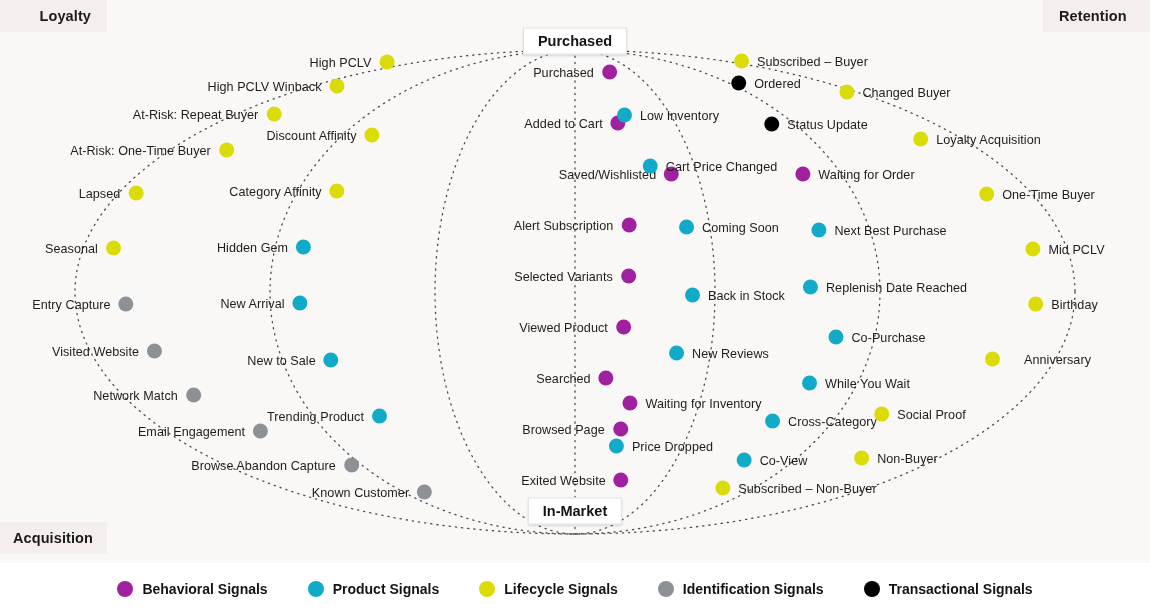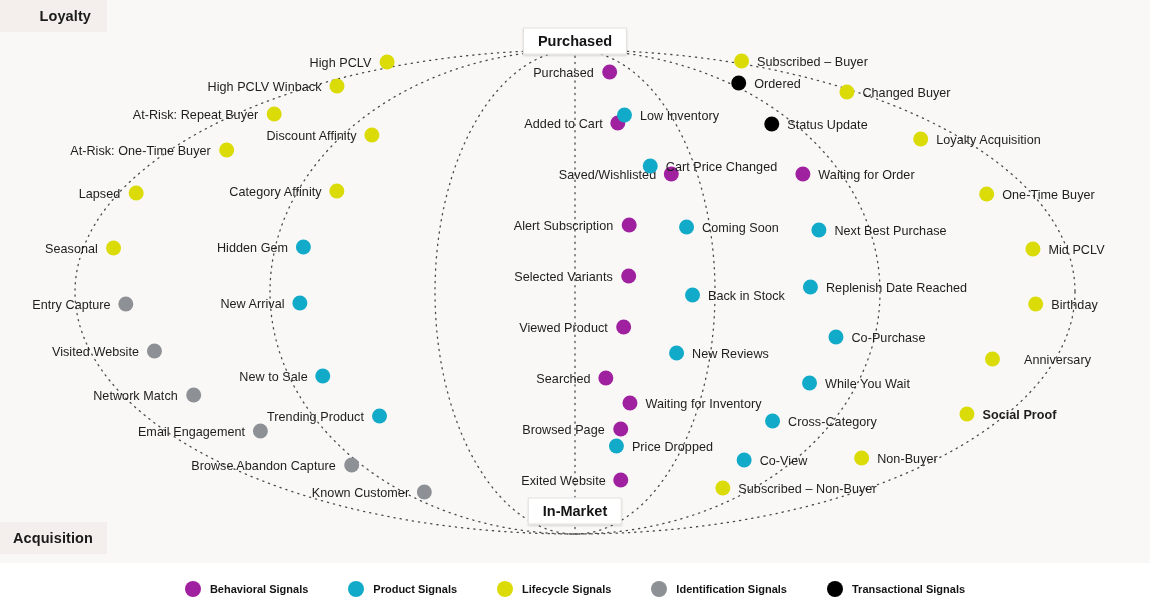--- a/index.html
+++ b/index.html
@@ -103,21 +103,21 @@
     align-items: center;
     gap: 9px;
   }
   .legend-item .dot {
     width: 16px;
     height: 16px;
     border-radius: 50%;
     flex: 0 0 auto;
   }
   .legend-item .ltext {
-    font-size: 11px;
+    font-size: 14px;
     font-weight: bold;
     color: #141414;
   }
 </style>
 </head>
 <body>
 
 <div id="root">
 
   <div id="canvas-bg"></div>
@@ -127,20 +127,23 @@
       <ellipse cx="575" cy="292" rx="500" ry="242"></ellipse>
       <ellipse cx="575" cy="292" rx="305" ry="242"></ellipse>
       <ellipse cx="575" cy="292" rx="140" ry="242"></ellipse>
       <line x1="575" y1="50" x2="575" y2="534"></line>
     </g>
   </svg>
 
   <div class="corner-badge" id="badge-loyalty">
     <span>Loyalty</span>
   </div>
+  <div class="corner-badge" id="badge-retention">
+    <span>Retention</span>
+  </div>
   <div class="corner-badge" id="badge-acquisition">
     <span>Acquisition</span>
   </div>
 
   <div class="axis-label" id="axis-top">
     <span>Purchased</span>
   </div>
   <div class="axis-label" id="axis-bottom">
     <span>In-Market</span>
   </div>
@@ -271,21 +274,21 @@
         <span class="nlabel">Mid PCLV</span>
       </div>
       <div class="node lab-right" style="left: 1063px; top: 304px;">
         <span class="dot" style="background: rgb(219, 219, 7);"></span>
         <span class="nlabel">Birthday</span>
       </div>
       <div class="node lab-right" style="left: 1038px; top: 359px; gap: 16px;">
         <span class="dot" style="background: rgb(219, 219, 7);"></span>
         <span class="nlabel">Anniversary</span>
       </div>
-      <div class="node lab-right" style="left: 1008px; top: 414px; font-weight: bold;">
+      <div class="node lab-right" style="left: 920px; top: 414px;">
         <span class="dot" style="background: rgb(219, 219, 7);"></span>
         <span class="nlabel">Social Proof</span>
       </div>
       <div class="node lab-right" style="left: 896px; top: 458px;">
         <span class="dot" style="background: rgb(219, 219, 7);"></span>
         <span class="nlabel">Non-Buyer</span>
       </div>
       <div class="node lab-left" style="left: 352px; top: 62px;">
         <span class="dot" style="background: rgb(219, 219, 7);"></span>
         <span class="nlabel">High PCLV</span>
@@ -343,21 +346,21 @@
         <span class="nlabel">Category Affinity</span>
       </div>
       <div class="node lab-left" style="left: 264px; top: 247px;">
         <span class="dot" style="background: rgb(17, 170, 201);"></span>
         <span class="nlabel">Hidden Gem</span>
       </div>
       <div class="node lab-left" style="left: 264px; top: 303px;">
         <span class="dot" style="background: rgb(17, 170, 201);"></span>
         <span class="nlabel">New Arrival</span>
       </div>
-      <div class="node lab-left" style="left: 285px; top: 360px; margin-top: 16px;">
+      <div class="node lab-left" style="left: 293px; top: 360px;">
         <span class="dot" style="background: rgb(17, 170, 201);"></span>
         <span class="nlabel">New to Sale</span>
       </div>
       <div class="node lab-left" style="left: 327px; top: 416px;">
         <span class="dot" style="background: rgb(17, 170, 201);"></span>
         <span class="nlabel">Trending Product</span>
       </div>
     </div>
 
   <div id="legend">

